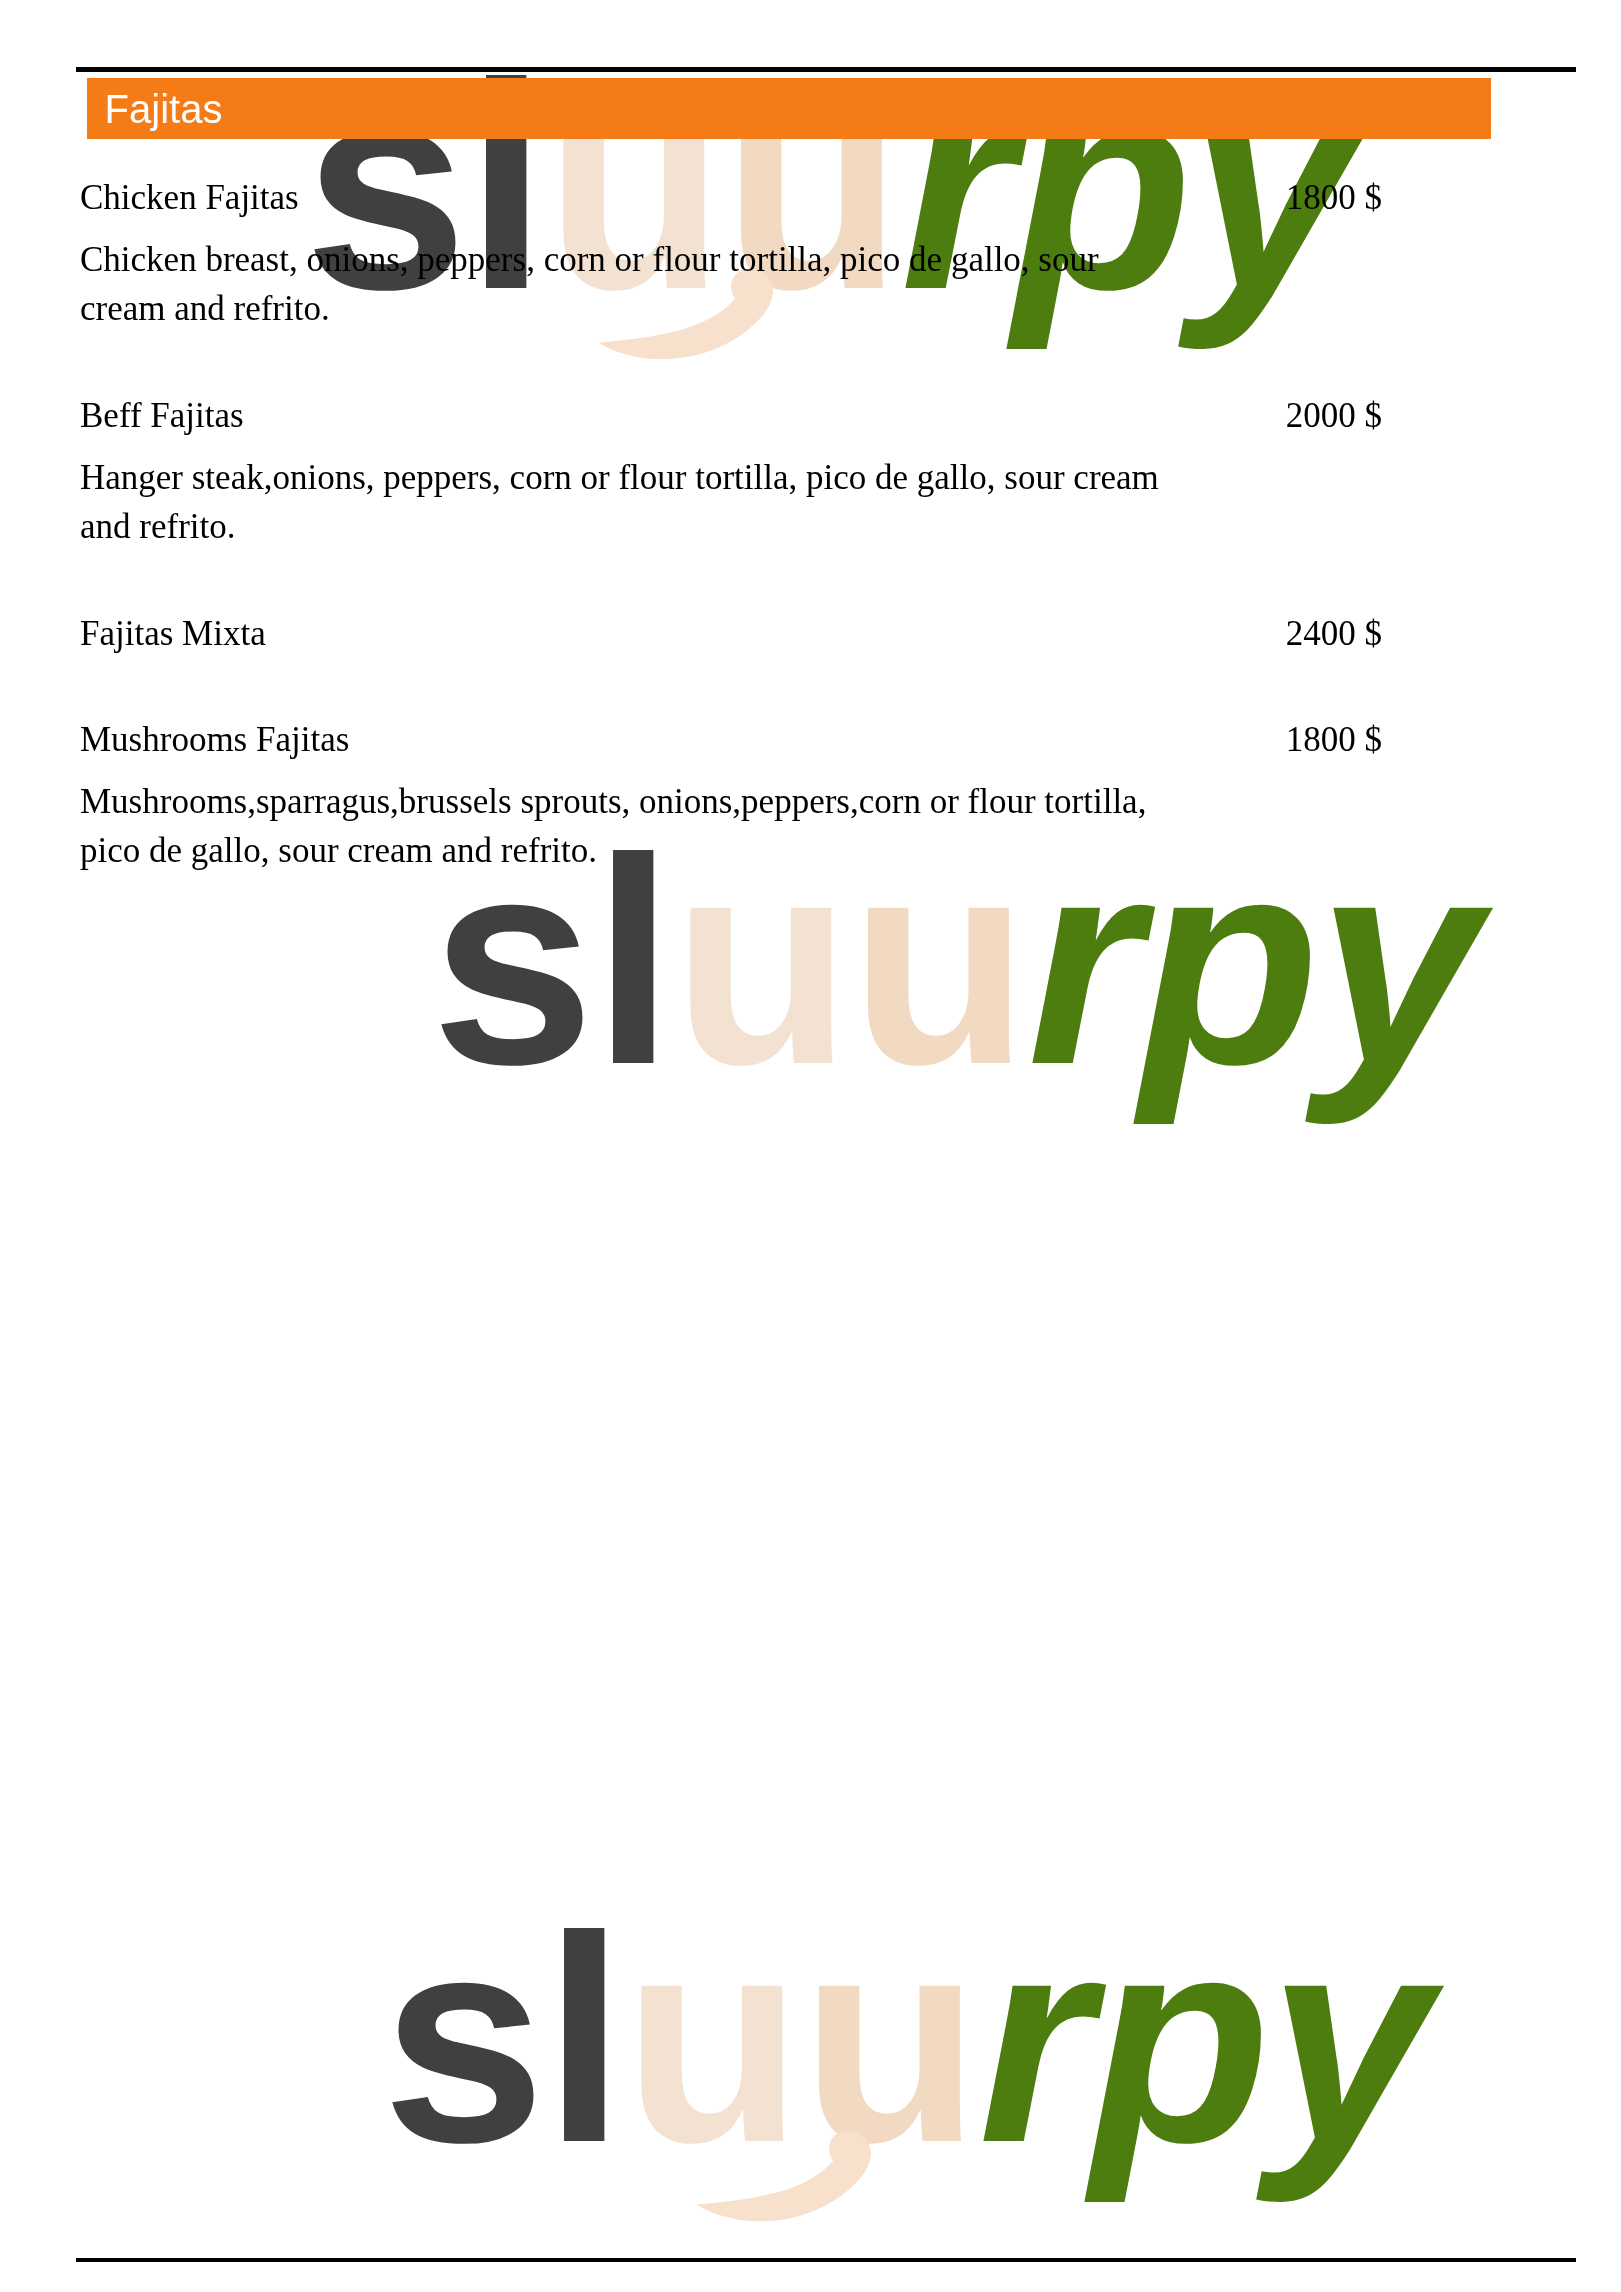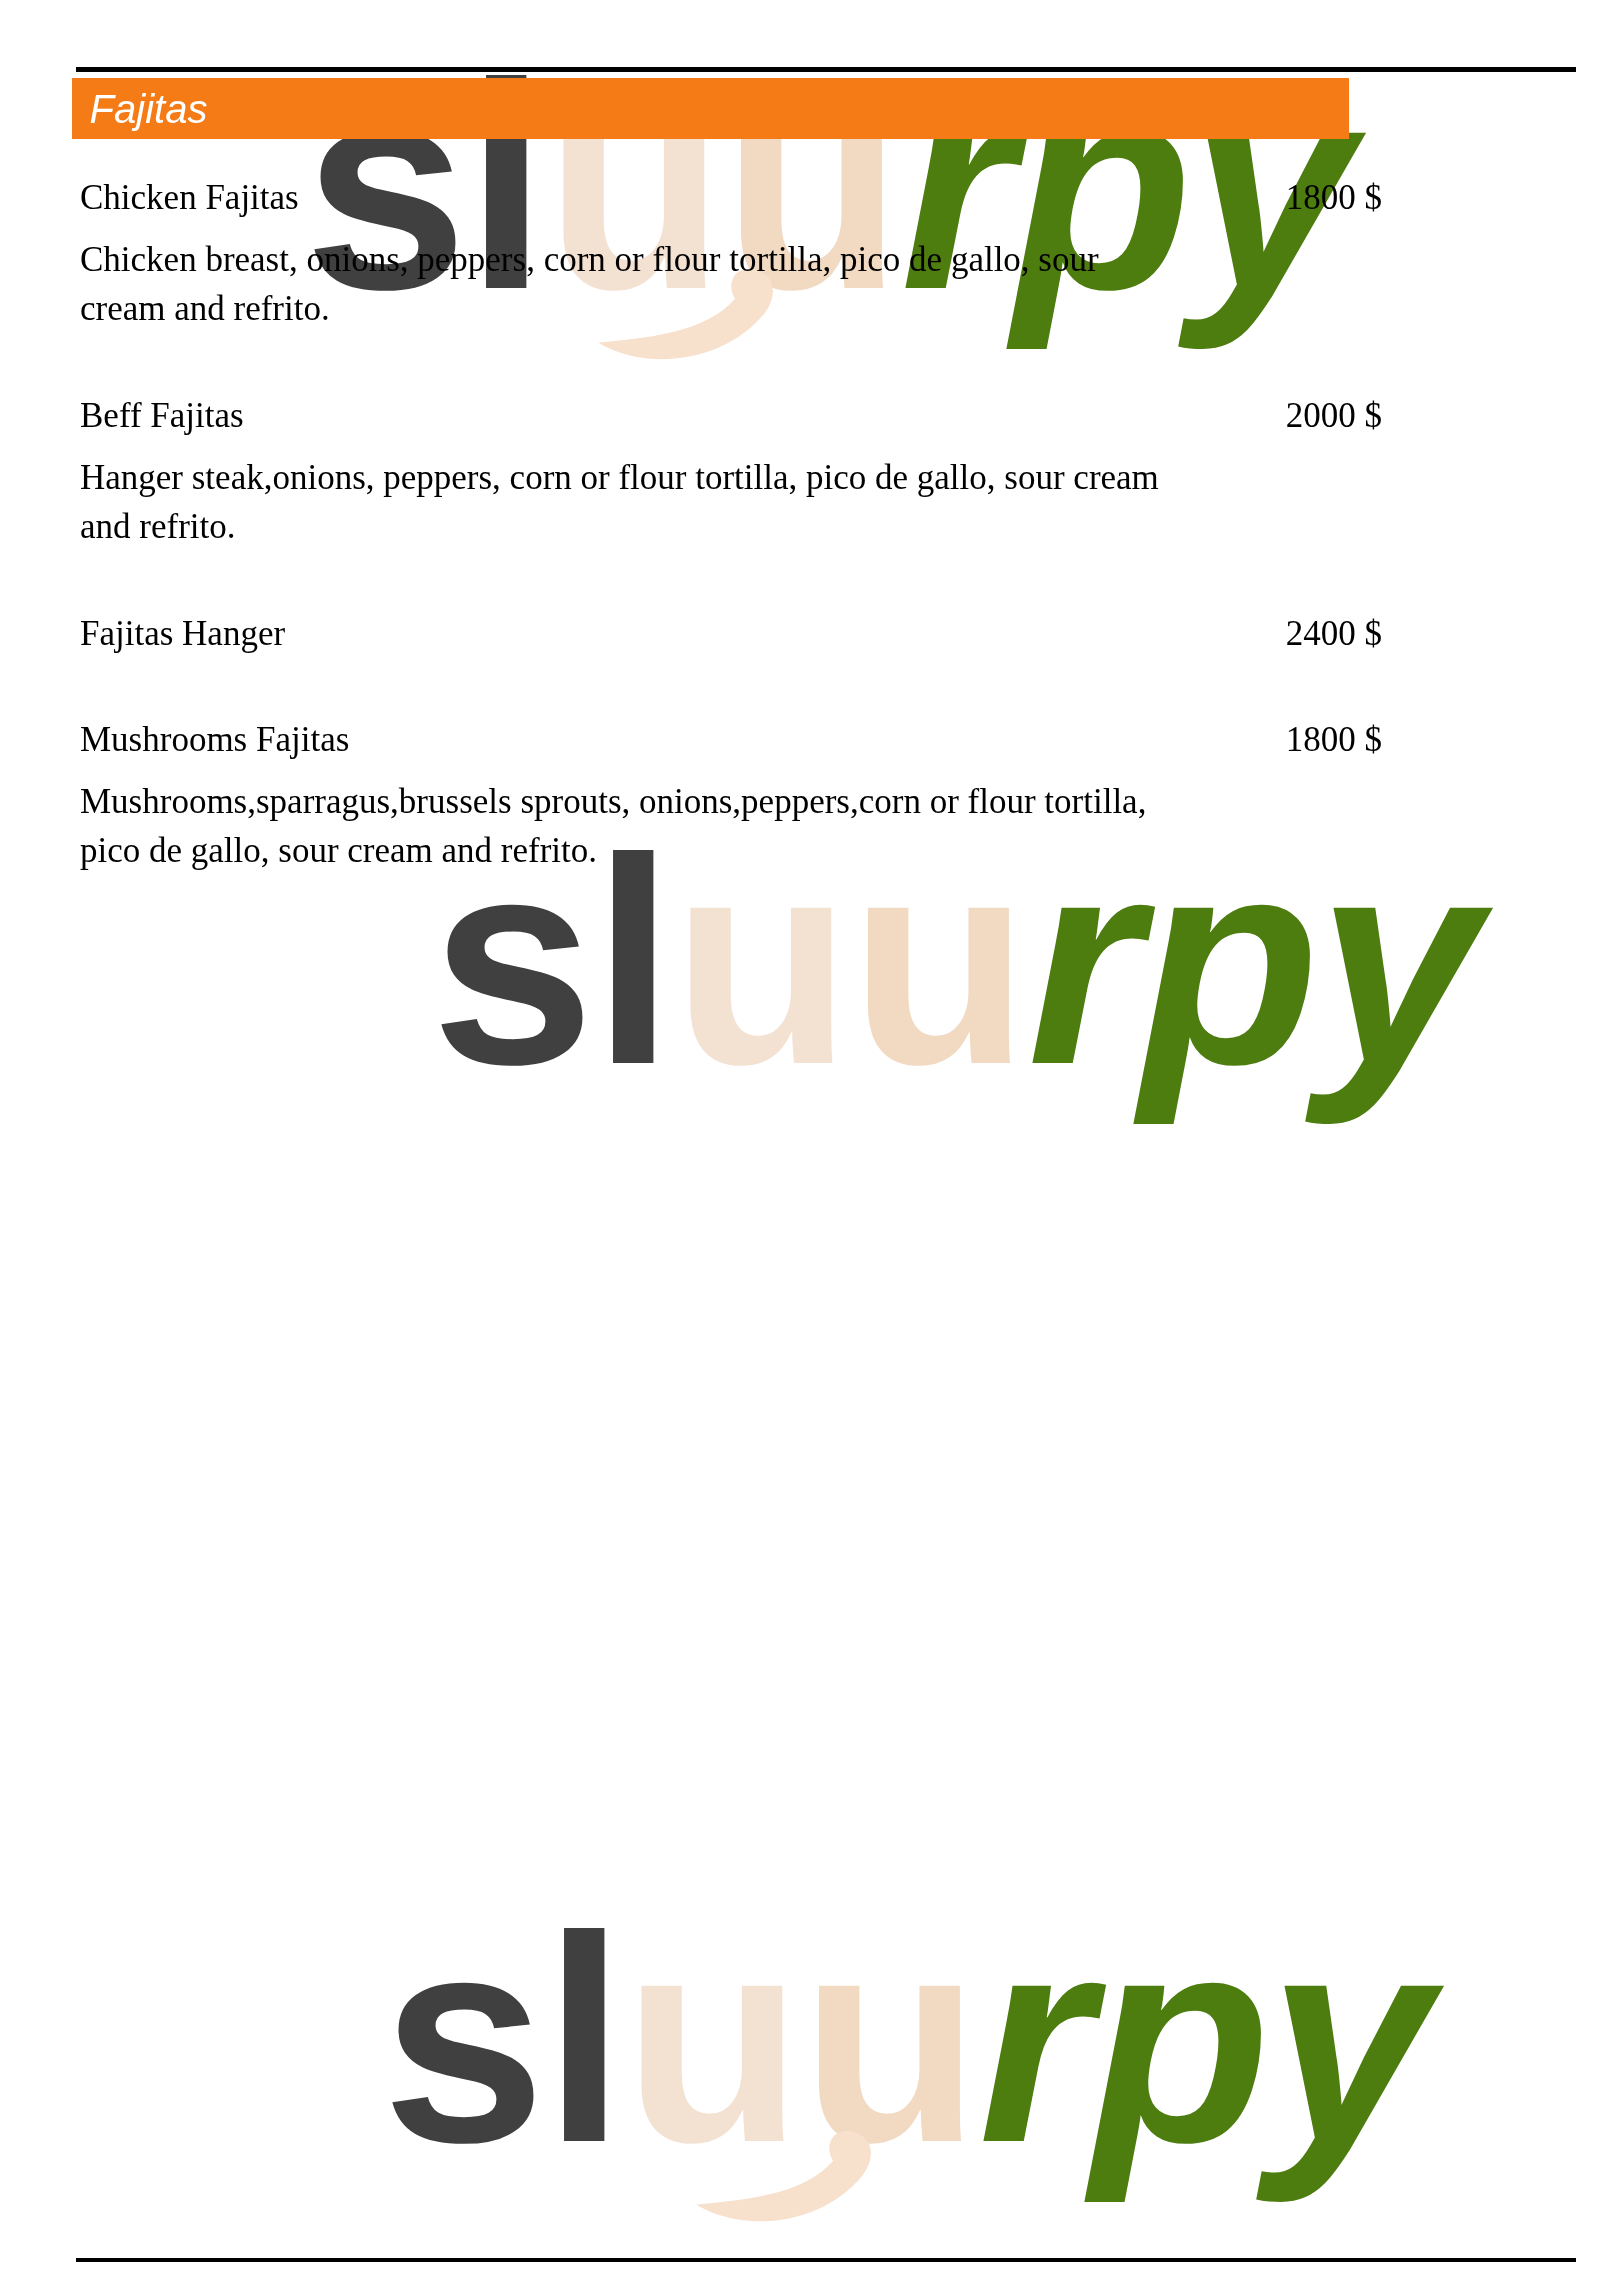--- a/index.html
+++ b/index.html
@@ -85,28 +85,27 @@
   }
 
   .content {
     position: relative;
     z-index: 2;
   }
 
   
   .section-bar {
     position: absolute;
-    left: 72px;
+    left: 87px;
     top: 78px;
-    width: 1277px;
+    width: 1404px;
     height: 61px;
     background: #f47b16;
     display: flex;
     align-items: center;
-    font-style: italic;
   }
   .section-title {
     color: #ffffff;
     font-family: "Liberation Sans", sans-serif;
     font-size: 40px;
     line-height: 40px;
     padding-left: 17.6px;
     font-weight: normal;
   }
 
@@ -191,21 +190,21 @@
         <div class="item-head">
           <div class="item-name">Beff Fajitas</div>
           <div class="item-price">2000 $</div>
         </div>
         <div class="item-desc">Hanger steak,onions, peppers, corn or flour tortilla, pico de gallo, sour cream and refrito.</div>
       </div>
 
 
       <div class="item">
         <div class="item-head">
-          <div class="item-name">Fajitas Hanger</div>
+          <div class="item-name">Fajitas Mixta</div>
           <div class="item-price">2400 $</div>
         </div>
       </div>
 
       <div class="item">
         <div class="item-head">
           <div class="item-name">Mushrooms Fajitas</div>
           <div class="item-price">1800 $</div>
         </div>
         <div class="item-desc">Mushrooms,sparragus,brussels sprouts, onions,peppers,corn or flour tortilla, pico de gallo, sour cream and refrito.</div>

